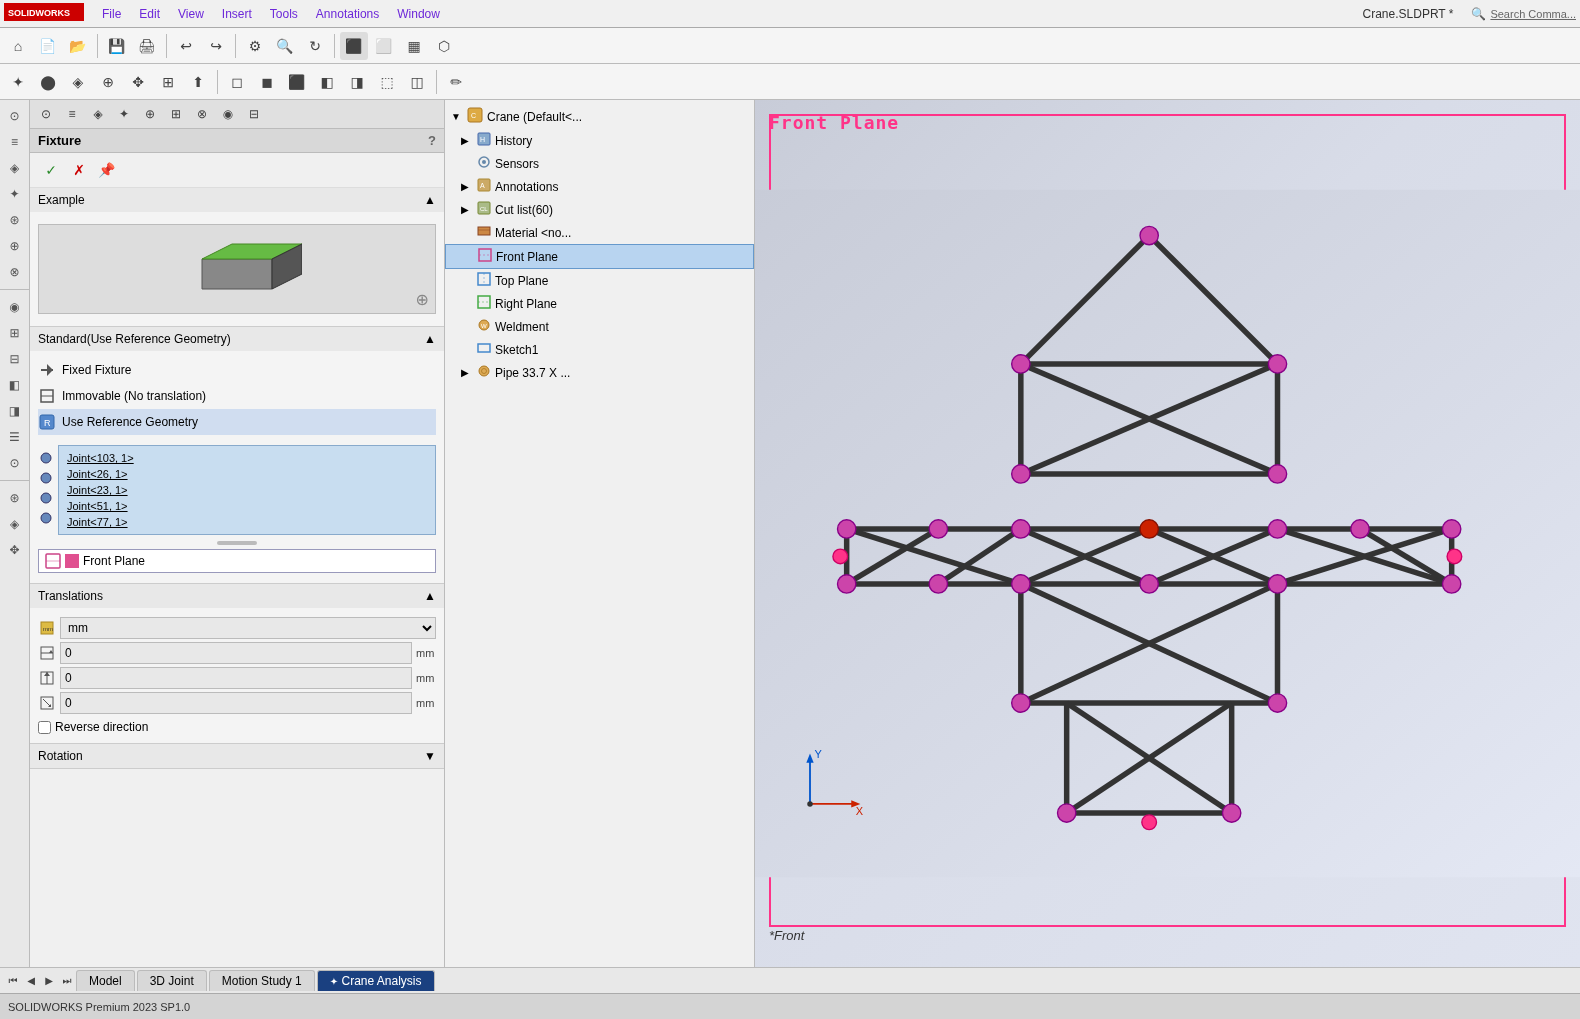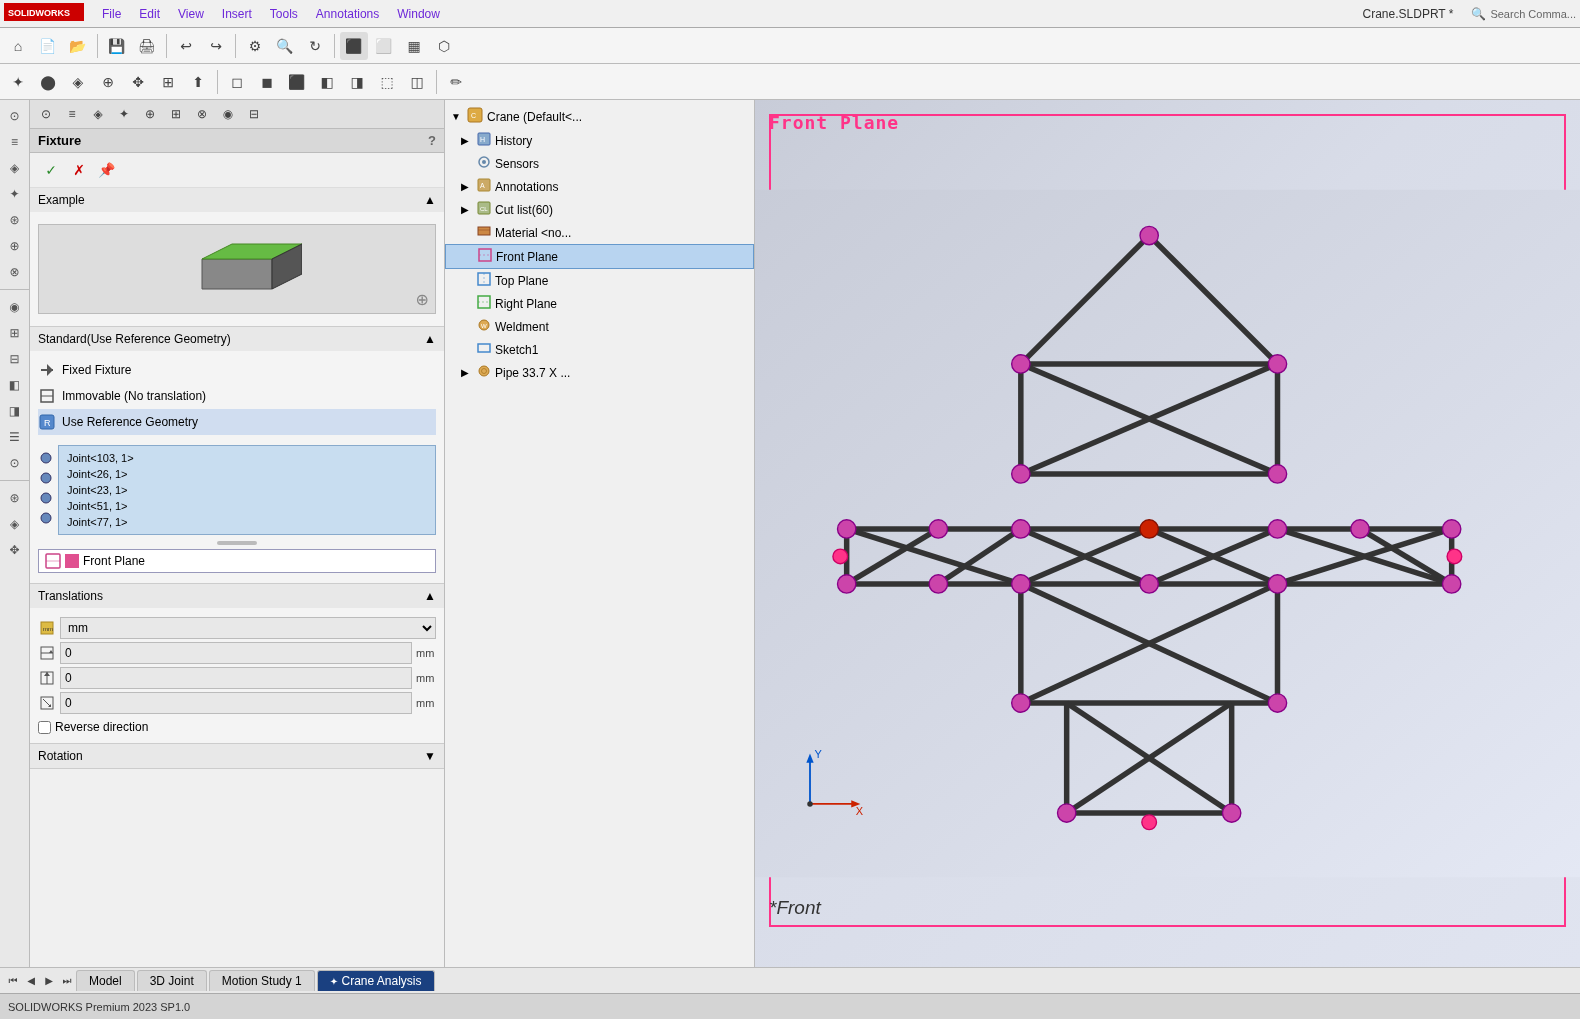--- a/index.html
+++ b/index.html
@@ -97,21 +97,21 @@
     
     .ref-item {
       display: flex; align-items: center; gap: 6px; padding: 4px 0;
       font-size: 12px; cursor: pointer;
     }
     .ref-icon { width: 18px; height: 18px; display: flex; align-items: center; justify-content: center; font-size: 11px; }
 
     
     .joint-list {
       border: 1px solid #88aacc; background: #c8ddf0; padding: 4px 6px;
-      font-size: 11px; max-height: 90px; overflow-y: auto; margin: 4px 0;
+      font-size: 11px; max-height: 90px; overflow-y: auto; margin: 4px 0; text-decoration: underline;
     }
     .joint-item { padding: 2px 2px; cursor: pointer; }
 
     
     .plane-selector {
       display: flex; align-items: center; gap: 4px; background: white;
       border: 1px solid #99b; padding: 3px 6px; margin: 4px 0; font-size: 12px;
     }
     .plane-color { width: 14px; height: 14px; background: #e05090; display: inline-block; }
 
@@ -150,22 +150,22 @@
 
     
     .vp-label {
       position: absolute; top: 12px; left: 14px;
       color: #ff3388; font-size: 18px; font-weight: bold; font-family: monospace;
       letter-spacing: 1px;
     }
 
     
     .vp-view-label {
-      position: absolute; bottom: 48px; left: 14px;
-      color: #333; font-size: 19px; font-style: italic;
+      position: absolute; bottom: 24px; left: 14px;
+      color: #333; font-size: 13px; font-style: italic;
     }
 
     
     #crane-svg { position: absolute; top: 0; left: 0; width: 100%; height: 100%; }
 
     
     #bottom-tabs {
       display: flex; align-items: center; background: #e8e8e8;
       border-top: 1px solid #bbb; height: 26px; padding: 0 4px;
     }
@@ -213,21 +213,21 @@
   <div class="menu-item">File</div>
   <div class="menu-item">Edit</div>
   <div class="menu-item">View</div>
   <div class="menu-item">Insert</div>
   <div class="menu-item">Tools</div>
   <div class="menu-item">Annotations</div>
   <div class="menu-item">Window</div>
   <div class="title-area">Crane.SLDPRT *</div>
   <div style="display:flex;align-items:center;gap:4px;margin-left:8px;">
     <span>🔍</span>
-    <span style="font-size:11px;color:#666;">Search Comma...</span>
+    <span style="font-size:11px;color:#666;text-decoration:underline;">Search Comma...</span>
   </div>
 </div>
 
 <div id="toolbar">
   <div class="tb-btn">⌂</div>
   <div class="tb-btn">📄</div>
   <div class="tb-btn">📂</div>
   <div class="tb-sep"></div>
   <div class="tb-btn">💾</div>
   <div class="tb-btn">🖨</div>

